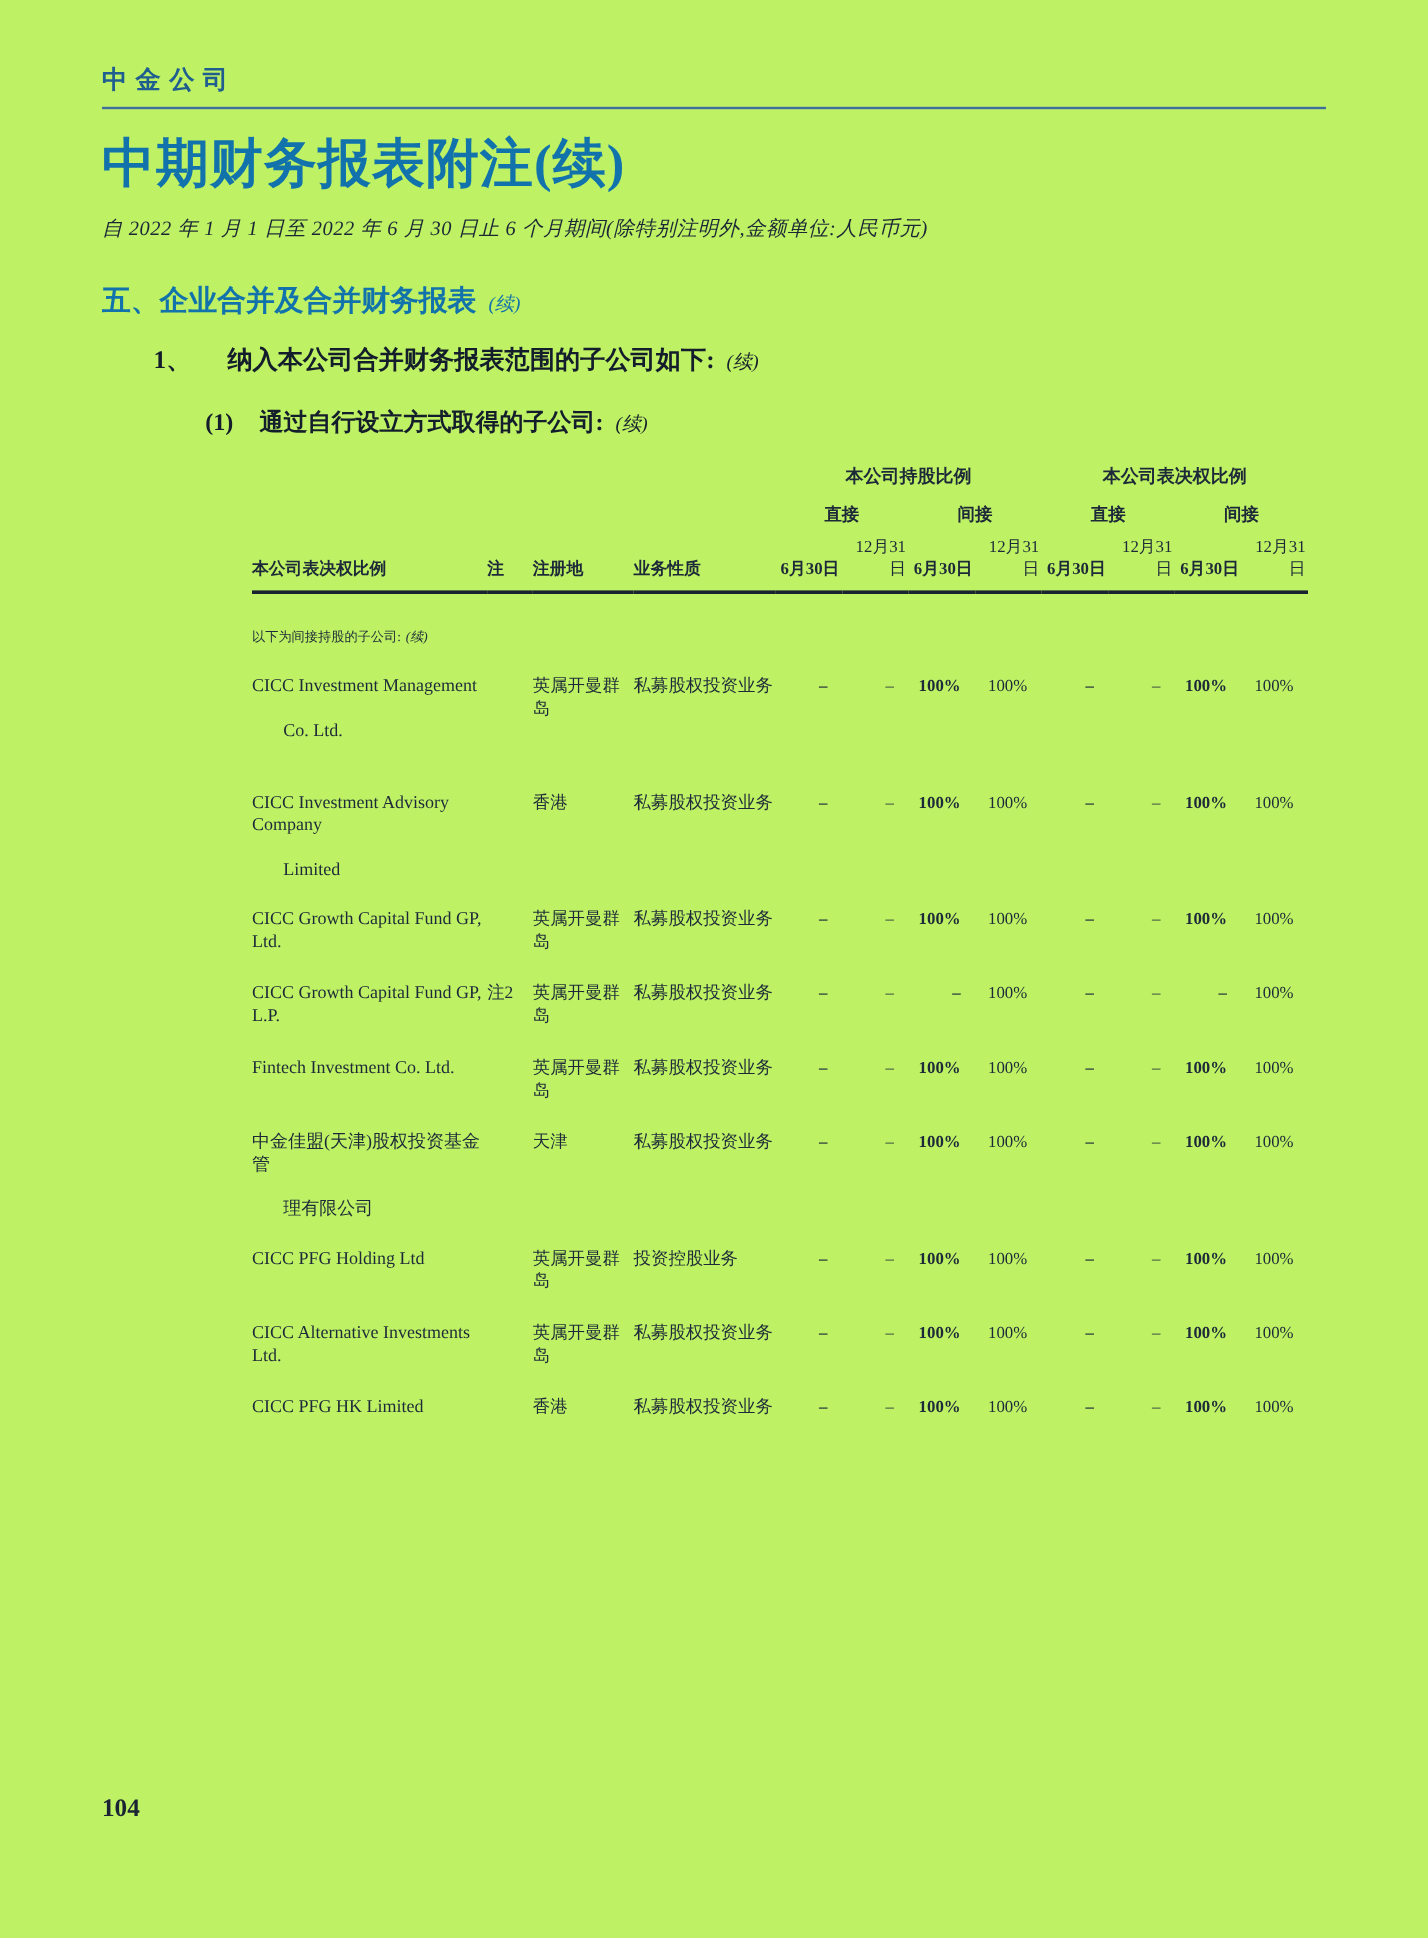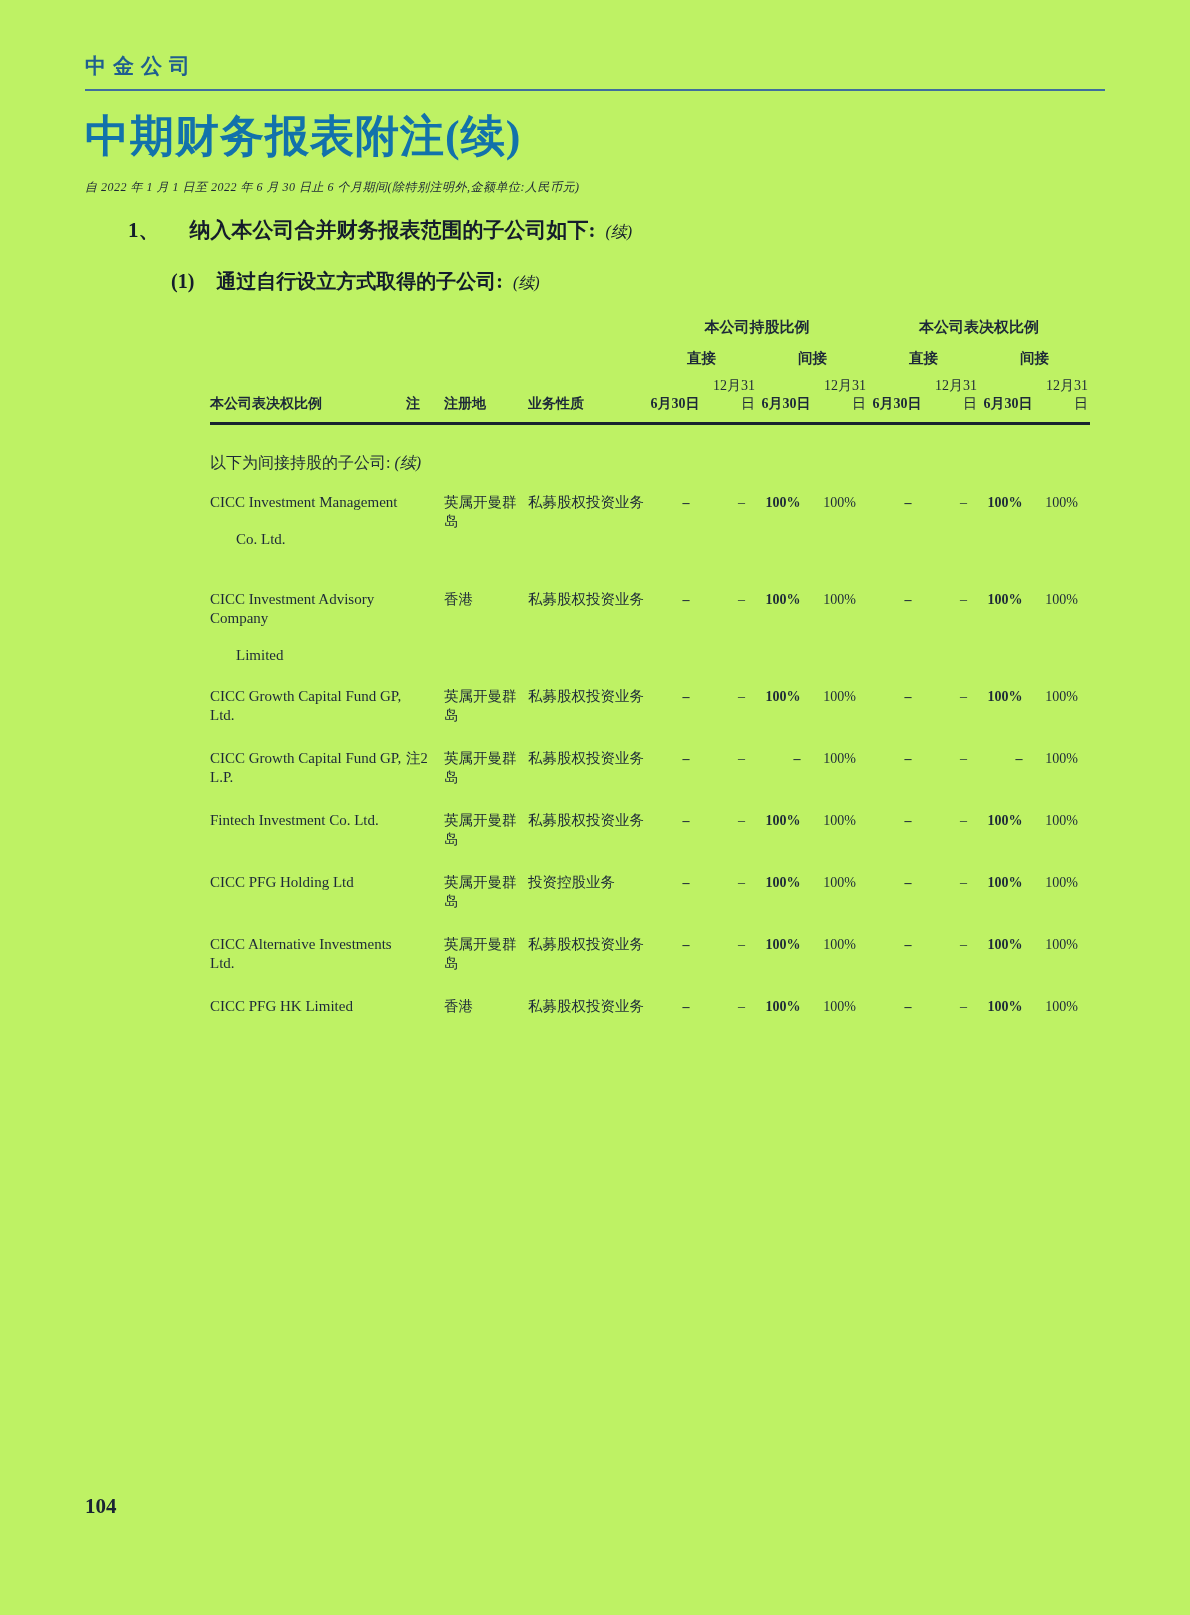--- a/index.html
+++ b/index.html
@@ -30,21 +30,21 @@
     width:1020px;height:0;
   }
   h1.title{
     margin:22px 0 0 0;
     font-size:44px;line-height:1.1;
     font-weight:700;color:#1272ab;
     letter-spacing:1px;
   }
   p.subtitle{
     margin:18px 0 0 0;
-    font-size:12px;font-style:italic;
+    font-size:17px;font-style:italic;
     color:#1c2736;letter-spacing:.5px;
   }
   
   .sec1{
     margin:32px 0 0 0;
     font-size:24px;font-weight:700;color:#1272ab;
   }
   .sec1 .cont, .sec2 .cont, .sec3 .cont{
     font-weight:400;font-style:italic;font-size:16px;
     margin-left:10px;
@@ -86,21 +86,21 @@
     padding-bottom:4px;padding-right:2px;
   }
   tr.date-row th{
     border-bottom:3px solid #1a2430;
     padding-bottom:9px;font-size:14px;height:22px;
   }
   tr.date-row th.date{text-align:right;padding-right:2px;}
   th.lh{font-weight:700;font-size:14.5px;}
   .b{font-weight:700;}
   tr.note-row td{
-    padding-top:28px;height:40px;vertical-align:top;font-size:16px;
+    padding-top:28px;height:40px;vertical-align:top;font-size:11px;
   }
   tr.note-row .cont{font-style:italic;margin-left:4px;}
   tr.row{height:62px;}
   tr.row.tall{height:97px;}
   tr.row td{vertical-align:top;padding-top:0;}
   td.name{font-size:15px;}
   td.name .line{display:block;line-height:19px;}
   td.name .indent{margin-top:18px;padding-left:26px;}
   td.note-cell,td.place,td.biz{font-size:14.5px;line-height:19px;}
   td.val{text-align:right;padding-right:12px;line-height:19px;font-size:14px;}
@@ -115,20 +115,23 @@
 
 <div class="page">
 
   <div class="brand">中金公司</div>
   <div class="brand-rule"></div>
 
   <h1 class="title">中期财务报表附注(续)</h1>
 
   <p class="subtitle">自 2022 年 1 月 1 日至 2022 年 6 月 30 日止 6 个月期间(除特别注明外,金额单位:人民币元)</p>
 
+  <div class="sec1">
+    <span>五、企业合并及合并财务报表</span><span class="cont">(续)</span>
+  </div>
 
   <div class="sec2">
     <span class="num">1、</span><span>纳入本公司合并财务报表范围的子公司如下:</span><span class="cont">(续)</span>
   </div>
 
   <div class="sec3">
     <span class="num">(1)</span><span>通过自行设立方式取得的子公司:</span><span class="cont">(续)</span>
   </div>
 
   <div class="table-wrap">
@@ -256,20 +259,37 @@
             <td class="biz">私募股权投资业务</td>
             <td class="val b">–</td>
             <td class="val">–</td>
             <td class="val b">100%</td>
             <td class="val">100%</td>
             <td class="val b">–</td>
             <td class="val">–</td>
             <td class="val b">100%</td>
             <td class="val">100%</td>
           </tr>
+          <tr class="row tall">
+            <td class="name">
+              <span class="line">中金佳盟(天津)股权投资基金管</span>
+              <span class="line indent">理有限公司</span>
+            </td>
+            <td class="note-cell"></td>
+            <td class="place">天津</td>
+            <td class="biz">私募股权投资业务</td>
+            <td class="val b">–</td>
+            <td class="val">–</td>
+            <td class="val b">100%</td>
+            <td class="val">100%</td>
+            <td class="val b">–</td>
+            <td class="val">–</td>
+            <td class="val b">100%</td>
+            <td class="val">100%</td>
+          </tr>
           <tr class="row">
             <td class="name">
               <span class="line">CICC PFG Holding Ltd</span>
             </td>
             <td class="note-cell"></td>
             <td class="place">英属开曼群岛</td>
             <td class="biz">投资控股业务</td>
             <td class="val b">–</td>
             <td class="val">–</td>
             <td class="val b">100%</td>

